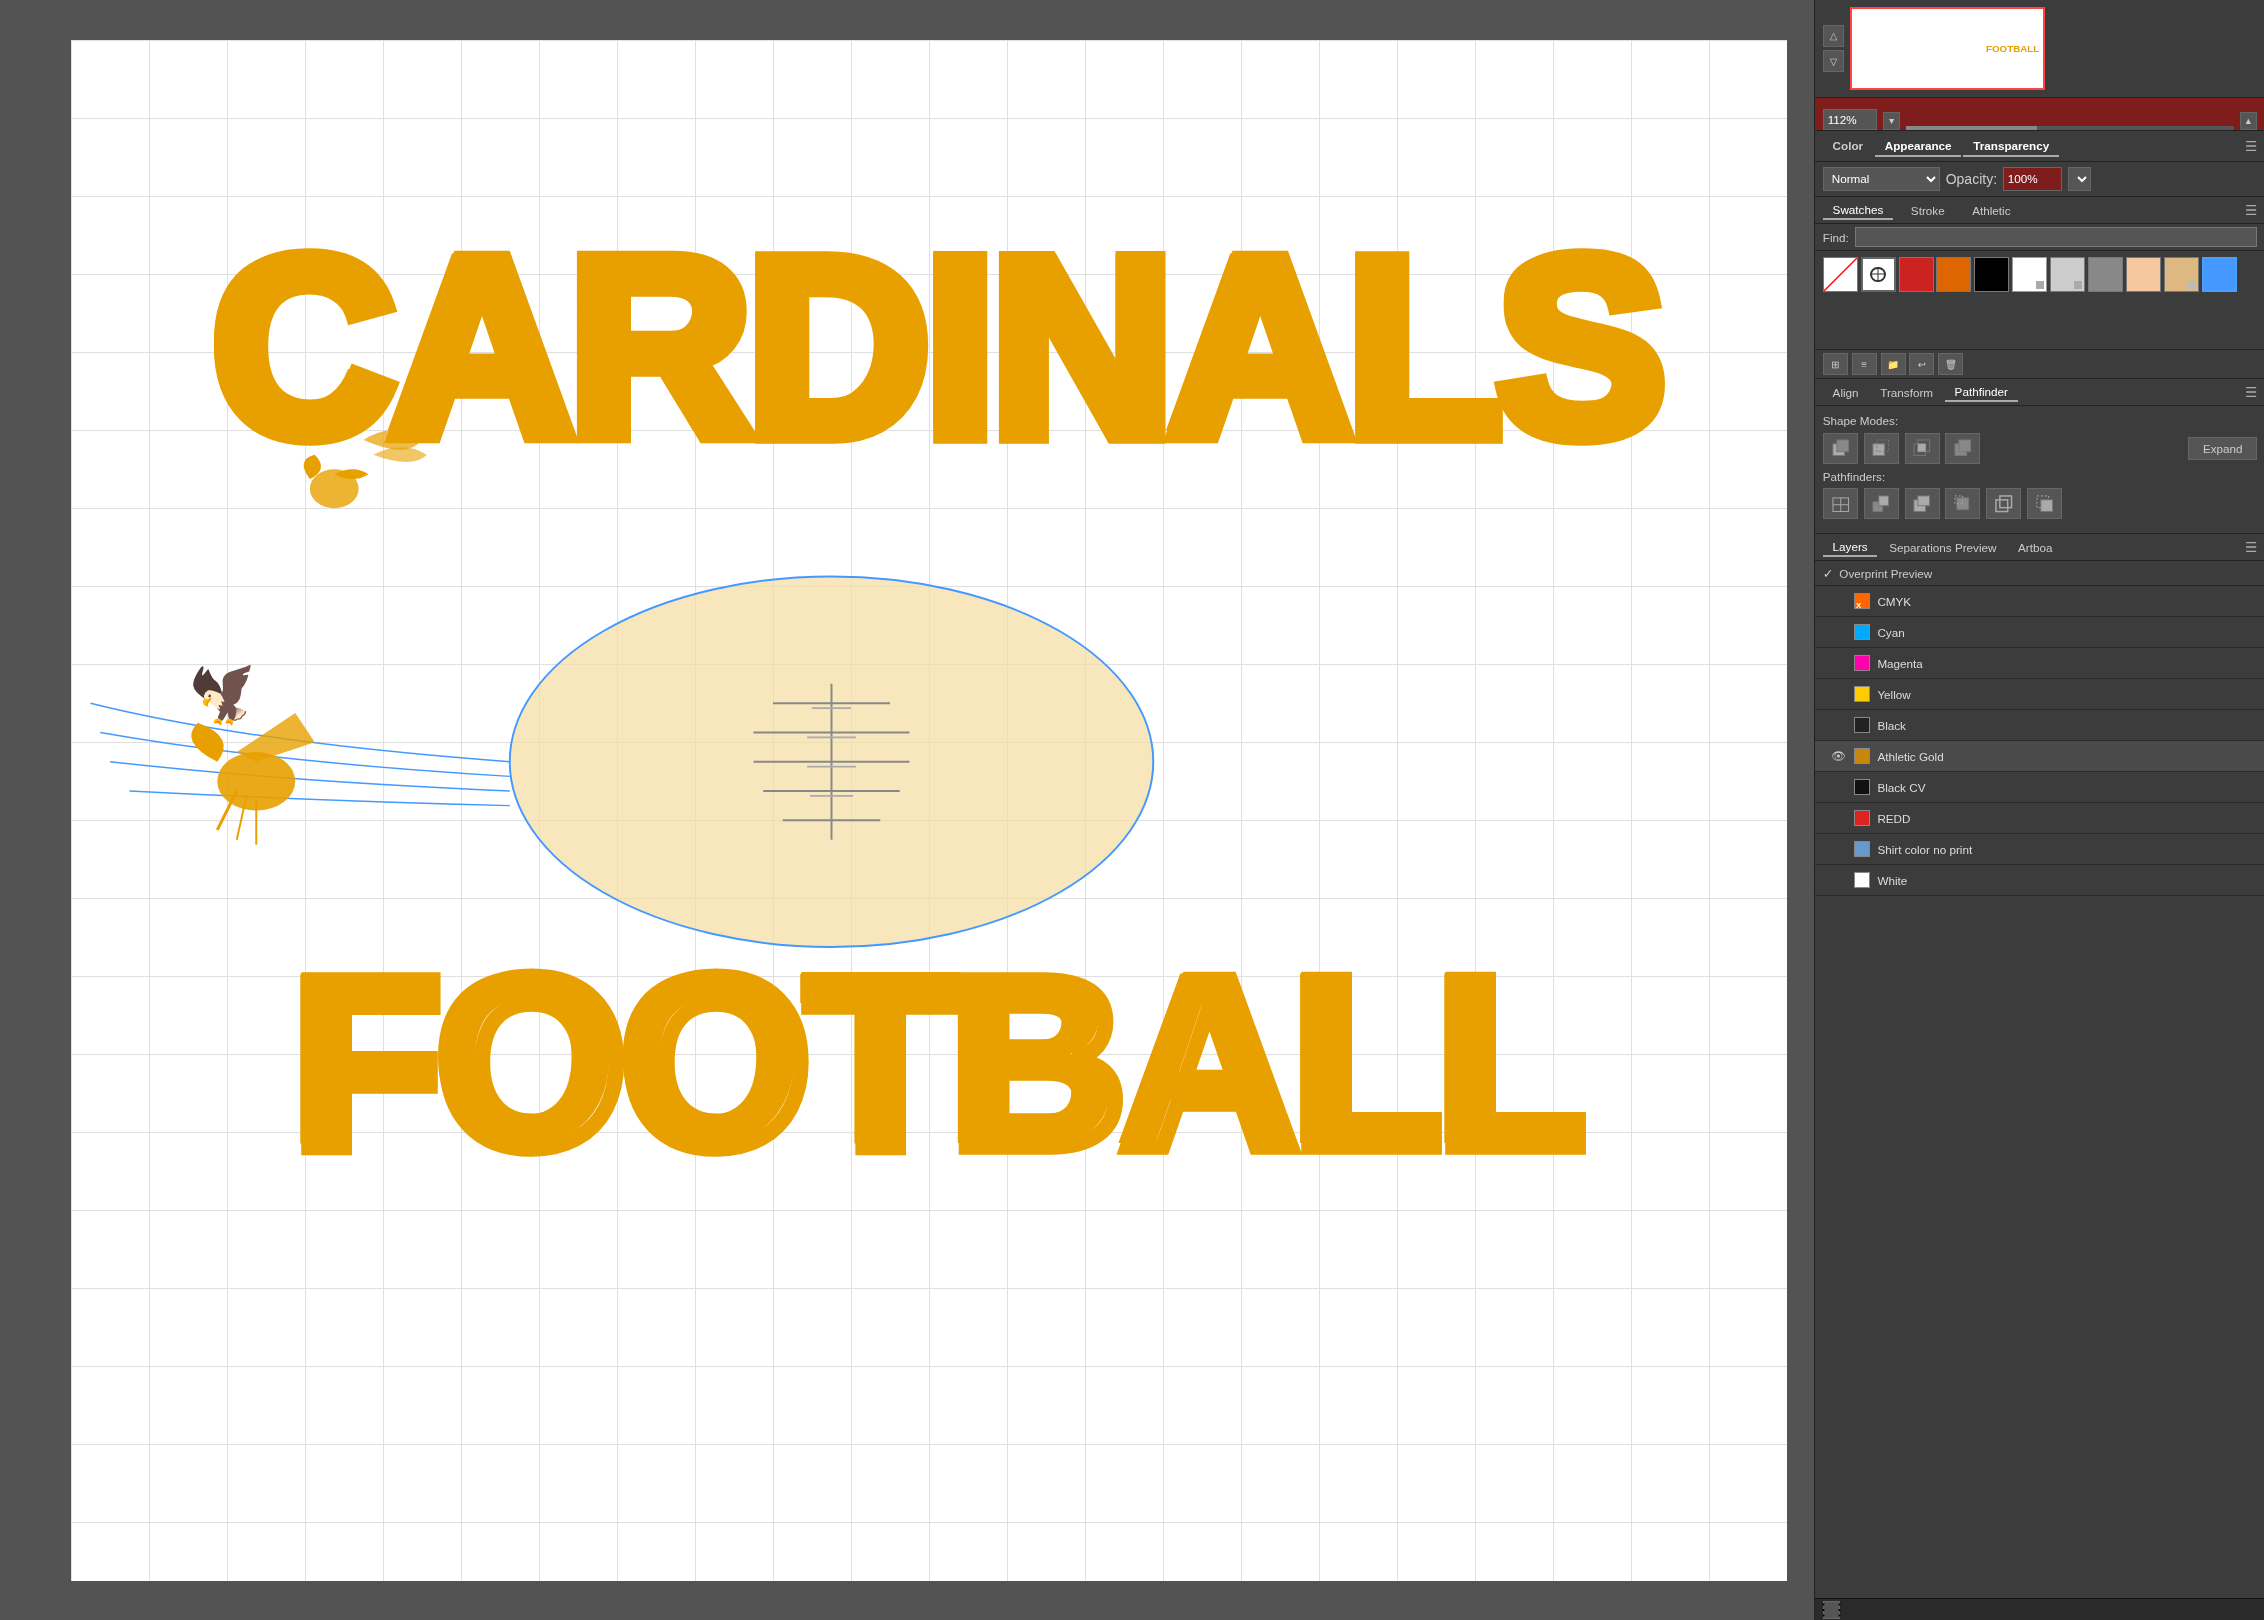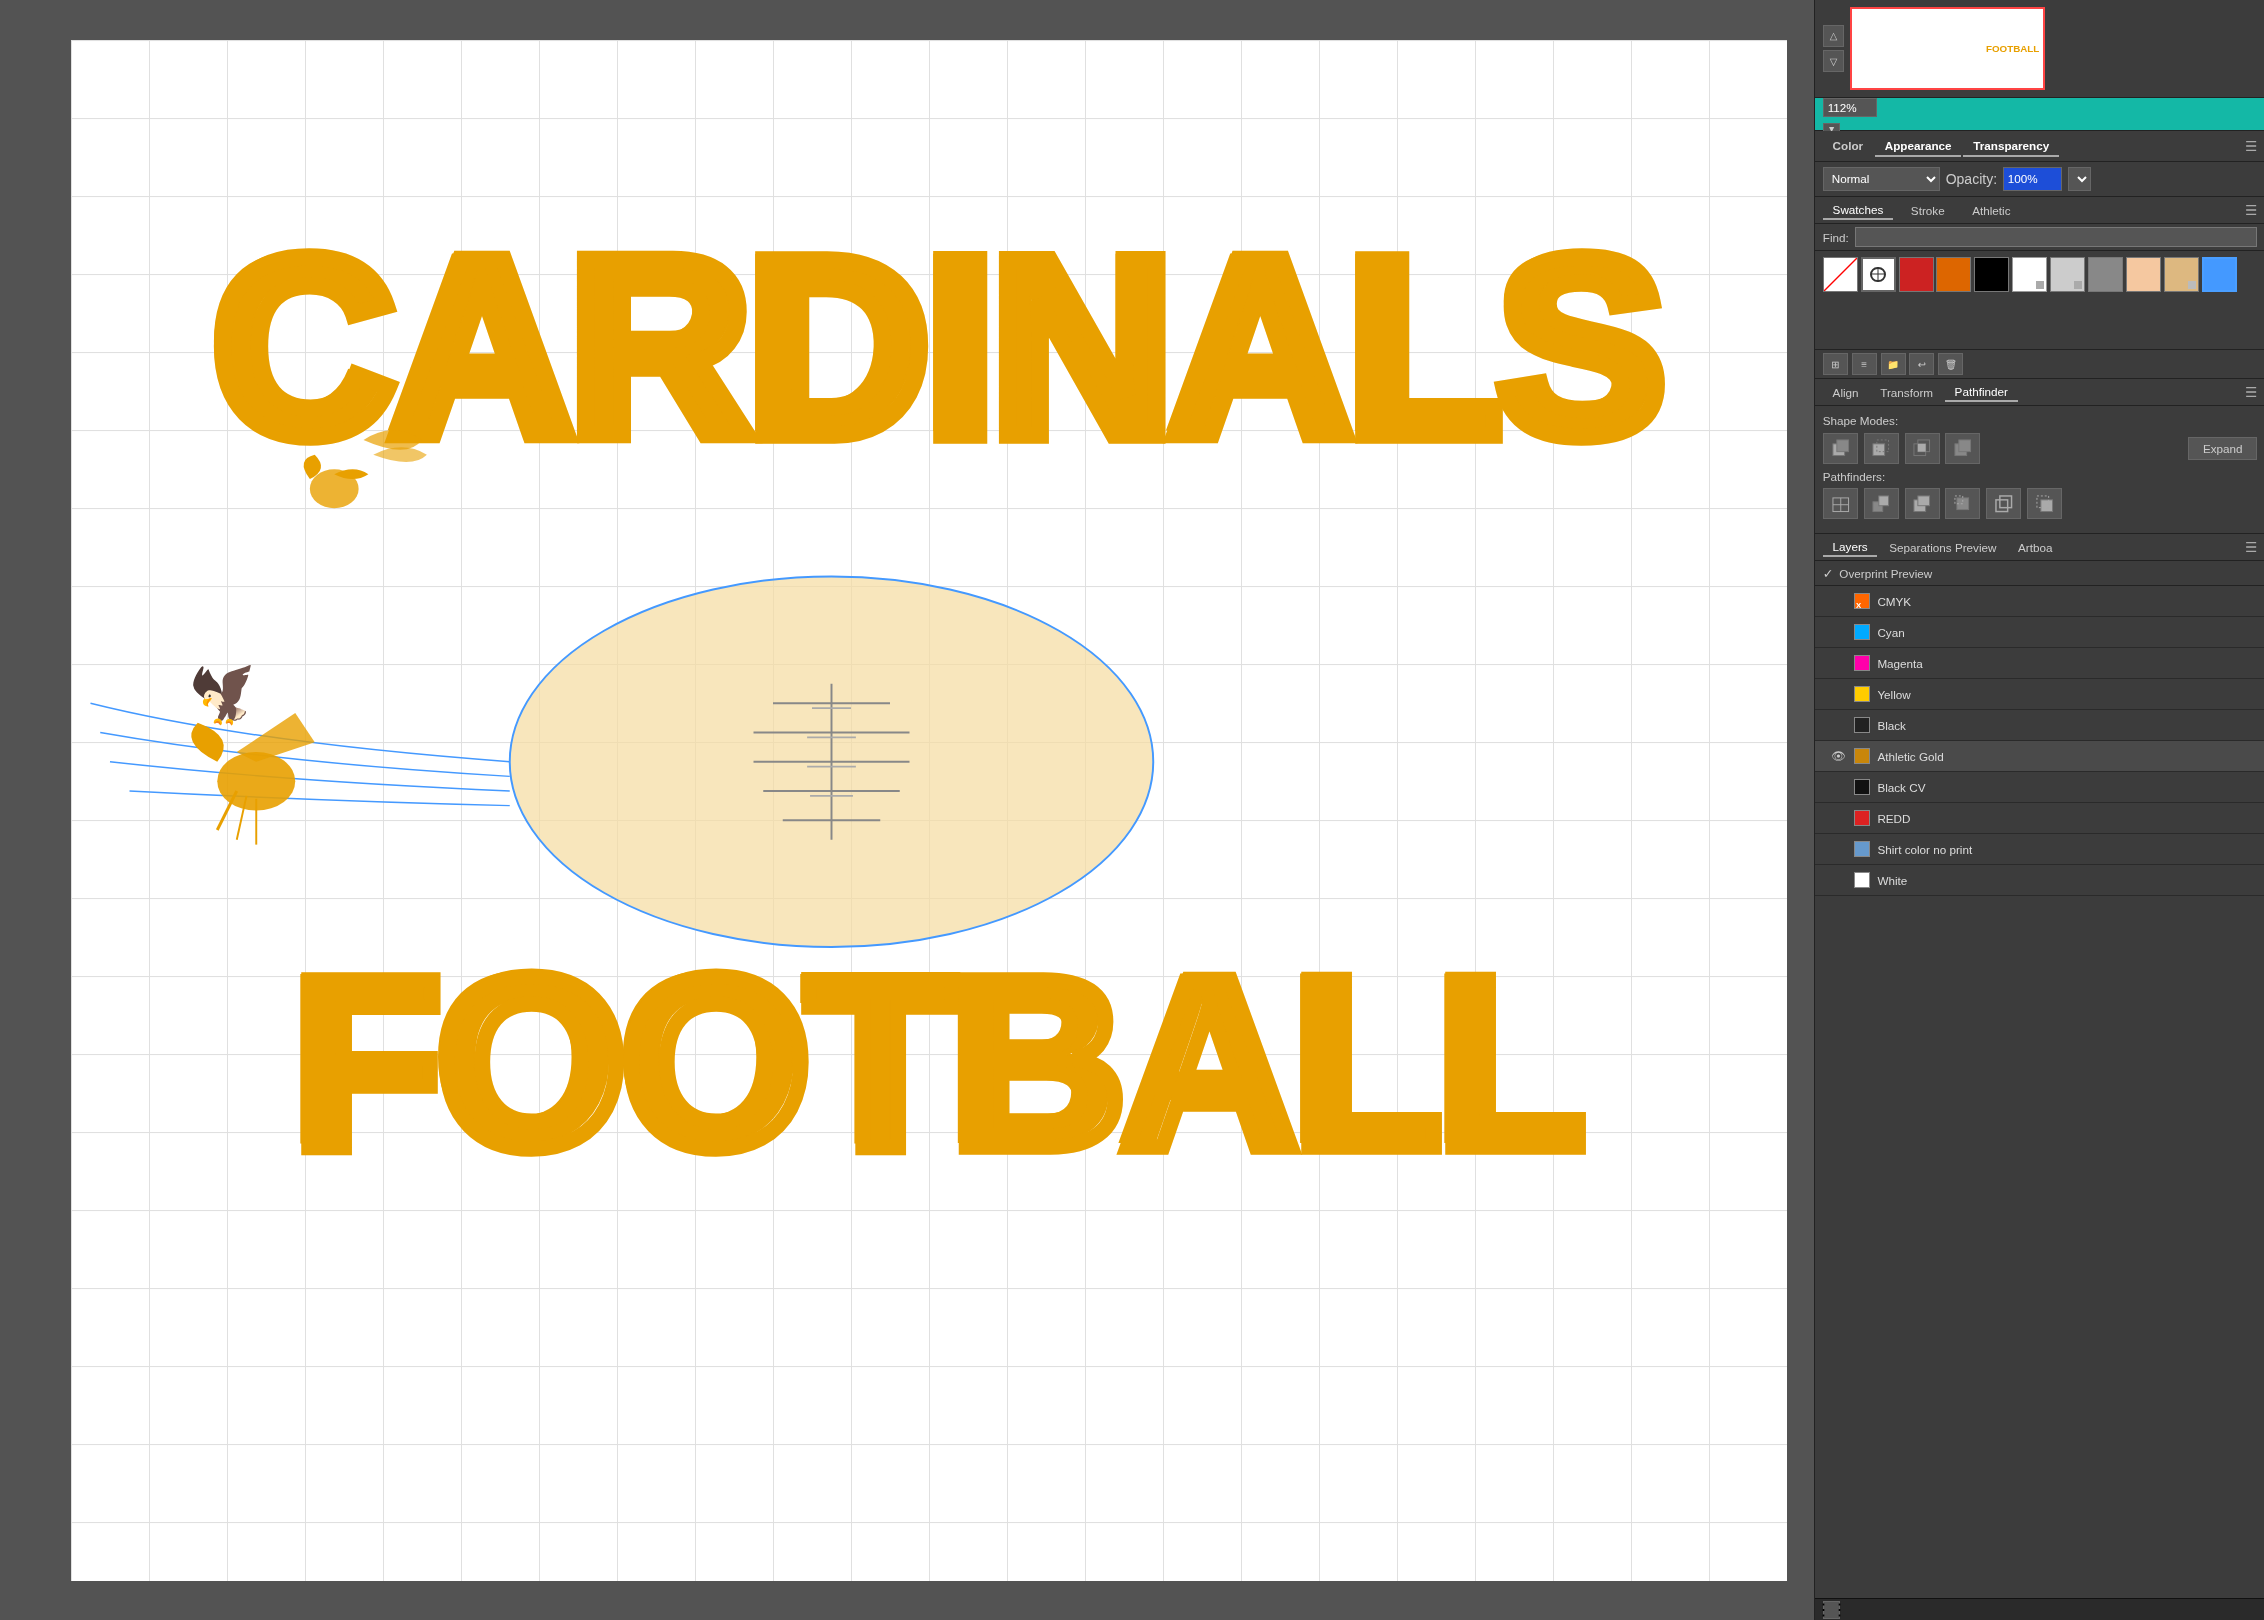--- a/index.html
+++ b/index.html
@@ -109,27 +109,26 @@
       justify-content: flex-end;
       padding: 3.9px;
       font-size: 10.7px;
       color: #e8a000;
       font-weight: bold;
     }
 
     
     .zoom-bar {
       height: 33px;
-      background: #14b8a6;
-      display: flex;
-      align-items: flex-start;
+      background: #7f1d1d;
+      display: flex;
+      align-items: flex-end;
       padding: 0 7.8px;
       border-bottom: 1px solid #222;
       gap: 5.9px;
-      flex-direction: column;
     }
 
     .zoom-input {
       width: 54px;
       height: 21.5px;
       background: #555;
       border: 1px solid #666;
       color: #fff;
       font-size: 11.7px;
       padding: 2px 3.9px;
@@ -202,21 +201,21 @@
     }
 
     .opacity-label {
       color: #ccc;
       font-size: 14px;
     }
 
     .opacity-input {
       width: 59px;
       height: 23.4px;
-      background: #1d4ed8;
+      background: #7f1d1d;
       border: 1px solid #666;
       color: #fff;
       font-size: 11.7px;
       padding: 2px 3.9px;
     }
 
     
     .swatches-section {
       background: #3c3c3c;
       border-bottom: 1px solid #222;

